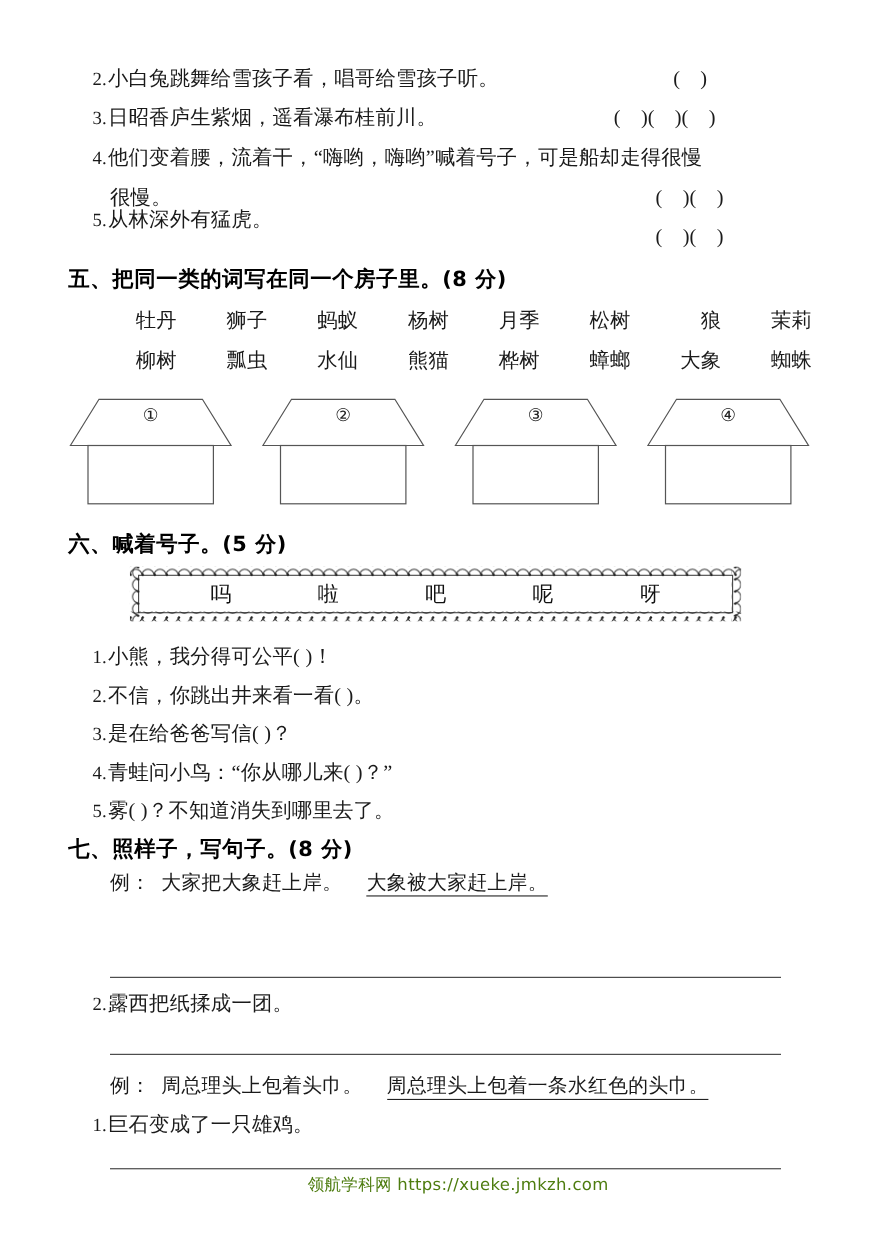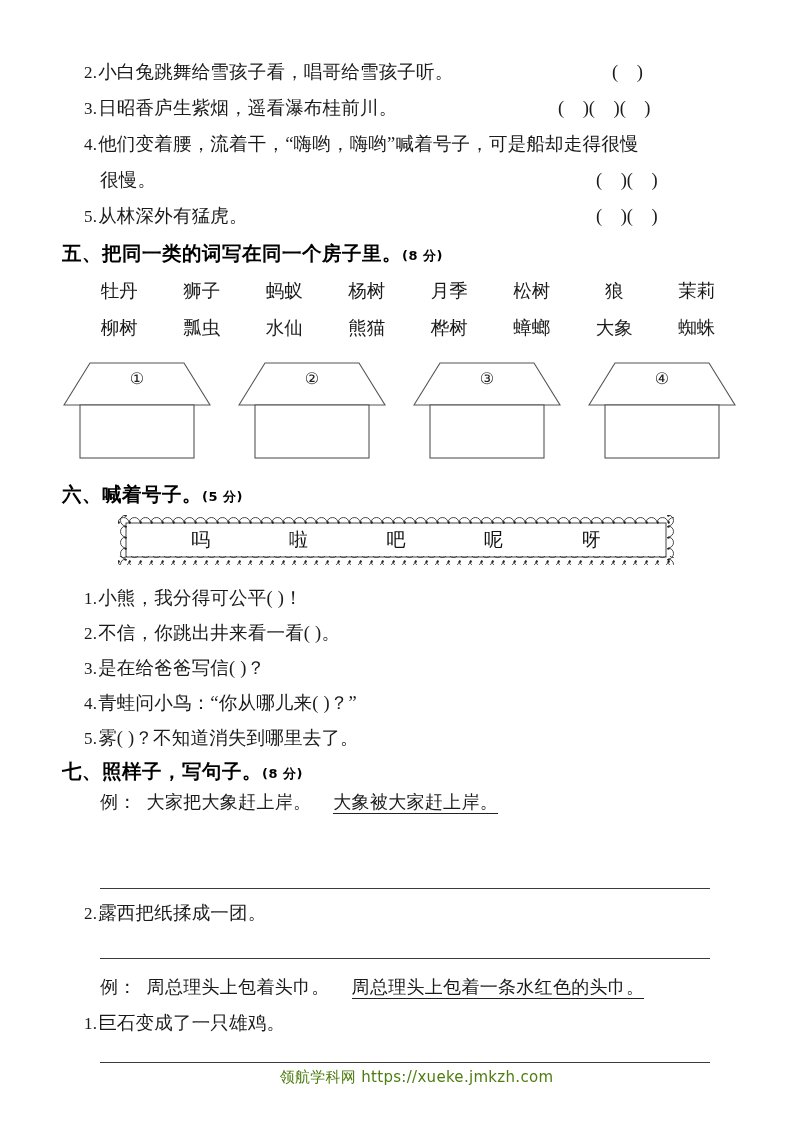--- a/index.html
+++ b/index.html
@@ -54,35 +54,35 @@
     left: 62px;
     font-family: "DejaVu Sans", "Liberation Sans", sans-serif;
     font-weight: bold;
     font-size: 19.5px;
     letter-spacing: 0.5px;
     white-space: nowrap;
     color: #000;
   }
   .sec-head .pts {
     font-weight: bold;
-    font-size: 13px;
+    font-size: 19px;
   }
 
   
   .word-grid {
     position: absolute;
     left: 78px;
     width: 660px;
     display: grid;
     grid-template-columns: repeat(8, 1fr);
     row-gap: 12px;
   }
   .word-cell {
     font-size: 18.5px;
-    text-align: center;
+    text-align: right;
     white-space: nowrap;
   }
 
   
   .houses {
     position: absolute;
     left: 62px;
     top: 355px;
     width: 680px;
     height: 105px;
@@ -188,21 +188,21 @@
 
     <div class="q-line" style="top:134px">
       <span class="q-num">4.</span><span class="q-body">他们变着腰，流着干，“嗨哟，嗨哟”喊着号子，可是船却走得很慢</span>
     </div>
 
     <div class="q-line" style="top:170px; left:100px">
       <span class="q-body">很慢。</span>
     </div>
     <div class="brackets" style="top:170px; left:596px">(    )(    )</div>
 
-    <div class="q-line" style="top:206px">
+    <div class="q-line" style="top:190px">
       <span class="q-num">5.</span><span class="q-body">从林深外有猛虎。</span>
     </div>
     <div class="brackets" style="top:206px; left:596px">(    )(    )</div>
   </div>
 
   <div class="sec-head" style="top:240px">
     <span>五、把同一类的词写在同一个房子里。</span><span class="pts">(8 分)</span>
   </div>
 
   <div class="word-grid" style="top:278px">

